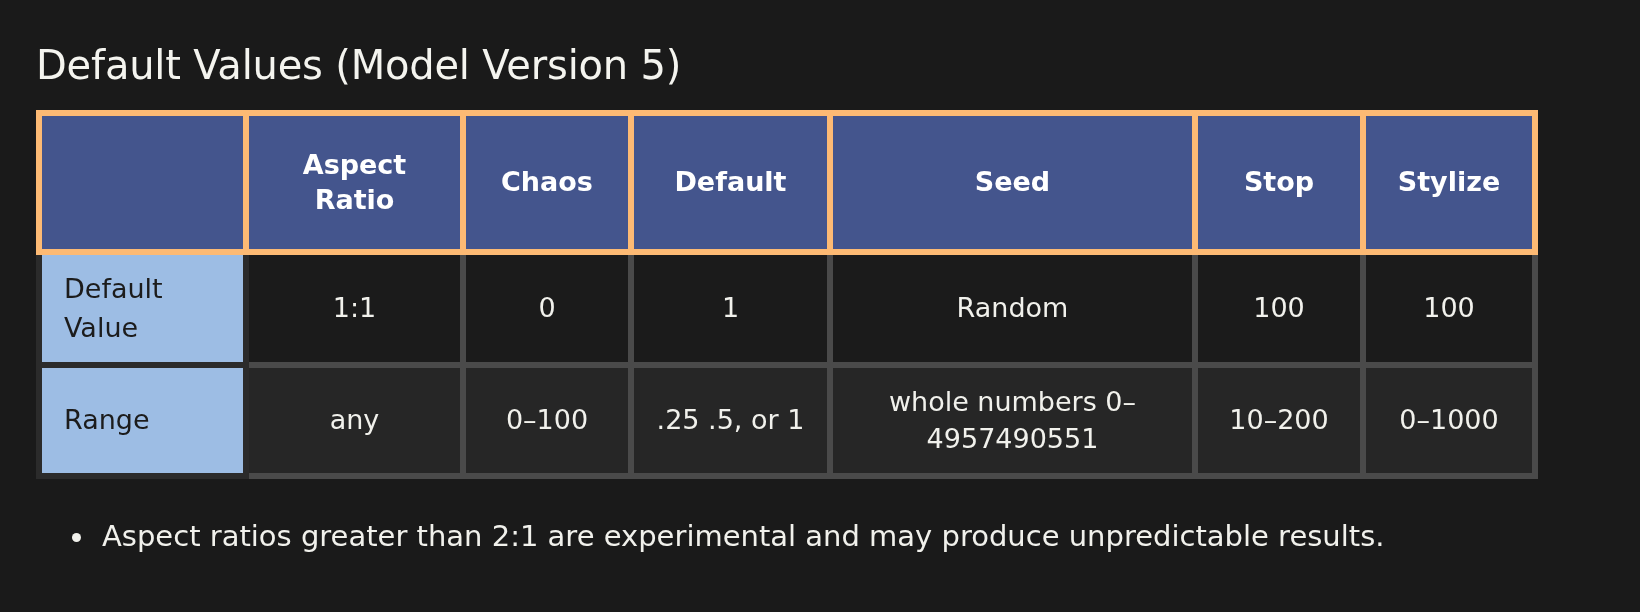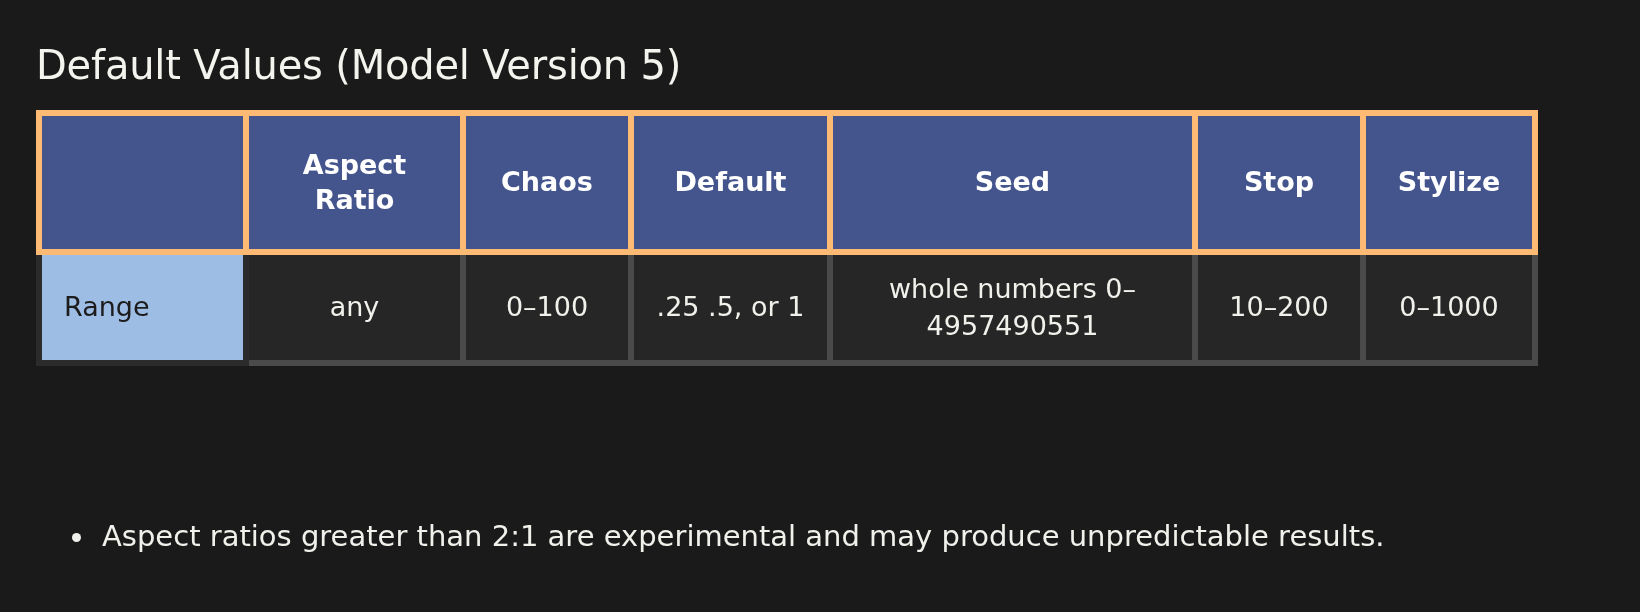--- a/index.html
+++ b/index.html
@@ -160,20 +160,29 @@
           <th class="corner"></th>
           <th>Aspect Ratio</th>
           <th>Chaos</th>
           <th>Default</th>
           <th>Seed</th>
           <th>Stop</th>
           <th>Stylize</th>
         </tr>
       </thead>
       <tbody>
+        <tr class="row-default">
+          <td class="label-cell">Default Value</td>
+          <td class="value-cell">1:1</td>
+          <td class="value-cell">0</td>
+          <td class="value-cell">1</td>
+          <td class="value-cell">Random</td>
+          <td class="value-cell">100</td>
+          <td class="value-cell">100</td>
+        </tr>
         <tr class="row-range">
           <td class="label-cell">Range</td>
           <td class="value-cell">any</td>
           <td class="value-cell">0–100</td>
           <td class="value-cell">.25 .5, or 1</td>
           <td class="value-cell">whole numbers 0–4957490551</td>
           <td class="value-cell">10–200</td>
           <td class="value-cell">0–1000</td>
         </tr>
       </tbody>

